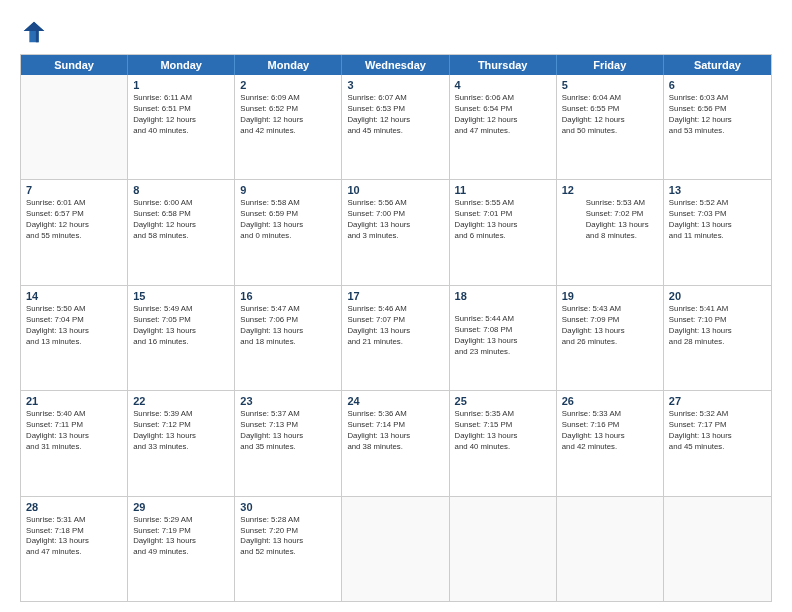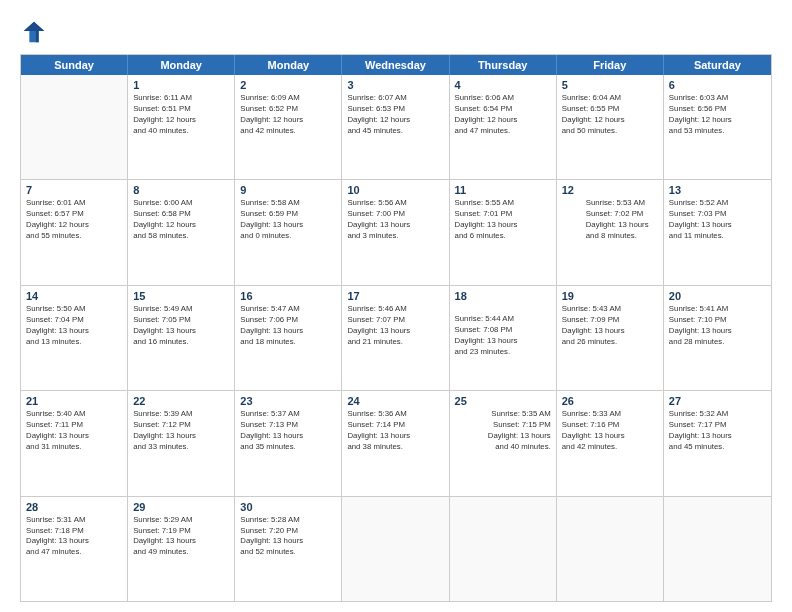--- a/index.html
+++ b/index.html
@@ -308,21 +308,21 @@
           </div>
           <div class="cal-cell">
             <div class="day-num">24</div>
             <div class="day-info" style="white-space: pre-line;">Sunrise: 5:36 AM
 Sunset: 7:14 PM
 Daylight: 13 hours
 and 38 minutes.</div>
           </div>
           <div class="cal-cell">
             <div class="day-num">25</div>
-            <div class="day-info" style="white-space: pre-line; text-align: right;">Sunrise: 5:35 AM
+            <div class="day-info" style="white-space: pre-line;">Sunrise: 5:35 AM
 Sunset: 7:15 PM
 Daylight: 13 hours
 and 40 minutes.</div>
           </div>
           <div class="cal-cell">
             <div class="day-num">26</div>
             <div class="day-info" style="white-space: pre-line;">Sunrise: 5:33 AM
 Sunset: 7:16 PM
 Daylight: 13 hours
 and 42 minutes.</div>

